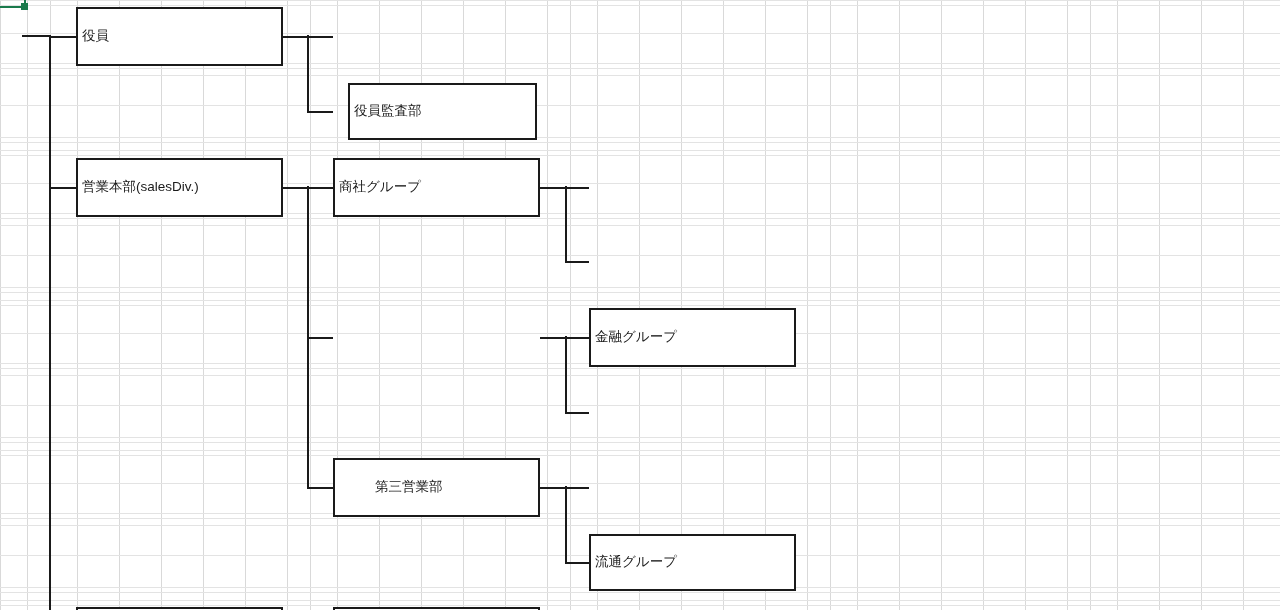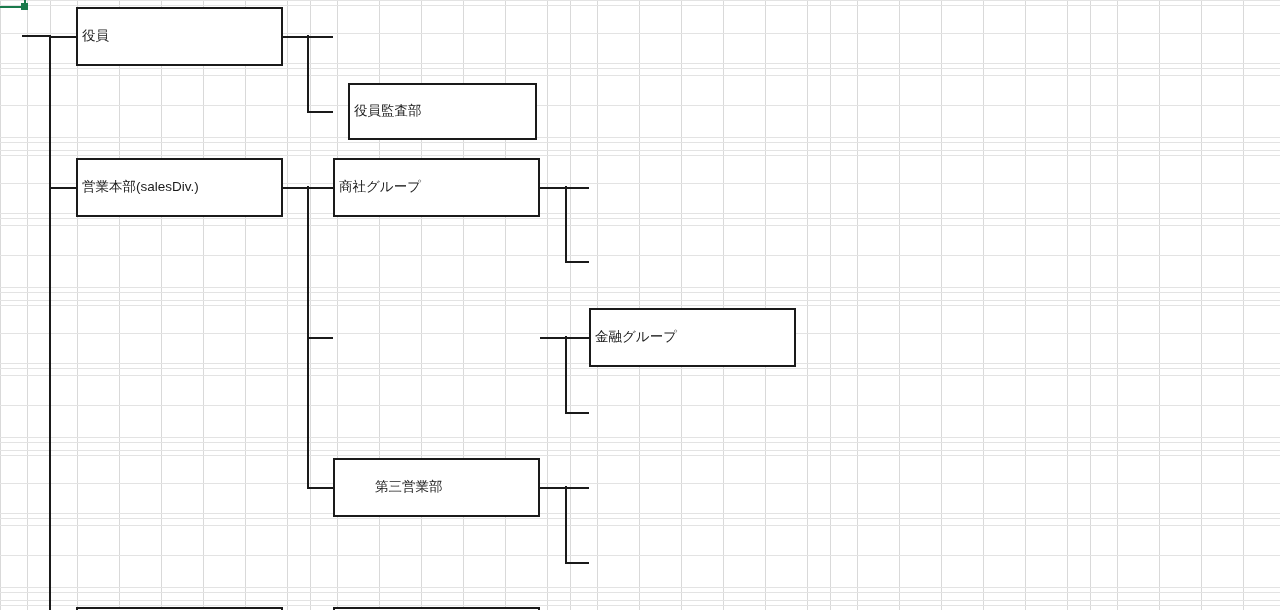--- a/index.html
+++ b/index.html
@@ -218,20 +218,23 @@
       </div>
       <div class="node" style="left: 333px; top: 158px; width: 207px; height: 59px;">
         <span class="label">商社グループ</span>
       </div>
       <div class="node" style="left: 589px; top: 308px; width: 207px; height: 59px;">
         <span class="label">金融グループ</span>
       </div>
       <div class="node" style="left: 333px; top: 458px; width: 207px; height: 59px; padding-left: 40px;">
         <span class="label">第三営業部</span>
       </div>
+      <div class="node" style="left: 589px; top: 534px; width: 207px; height: 57px;">
+        <span class="label">流通グループ</span>
+      </div>
       <div class="node" style="left: 76px; top: 607px; width: 207px; height: 30px;">
         <span class="label"></span>
       </div>
       <div class="node" style="left: 333px; top: 607px; width: 207px; height: 30px;">
         <span class="label"></span>
       </div>
     </div>
 
 </div>
 

